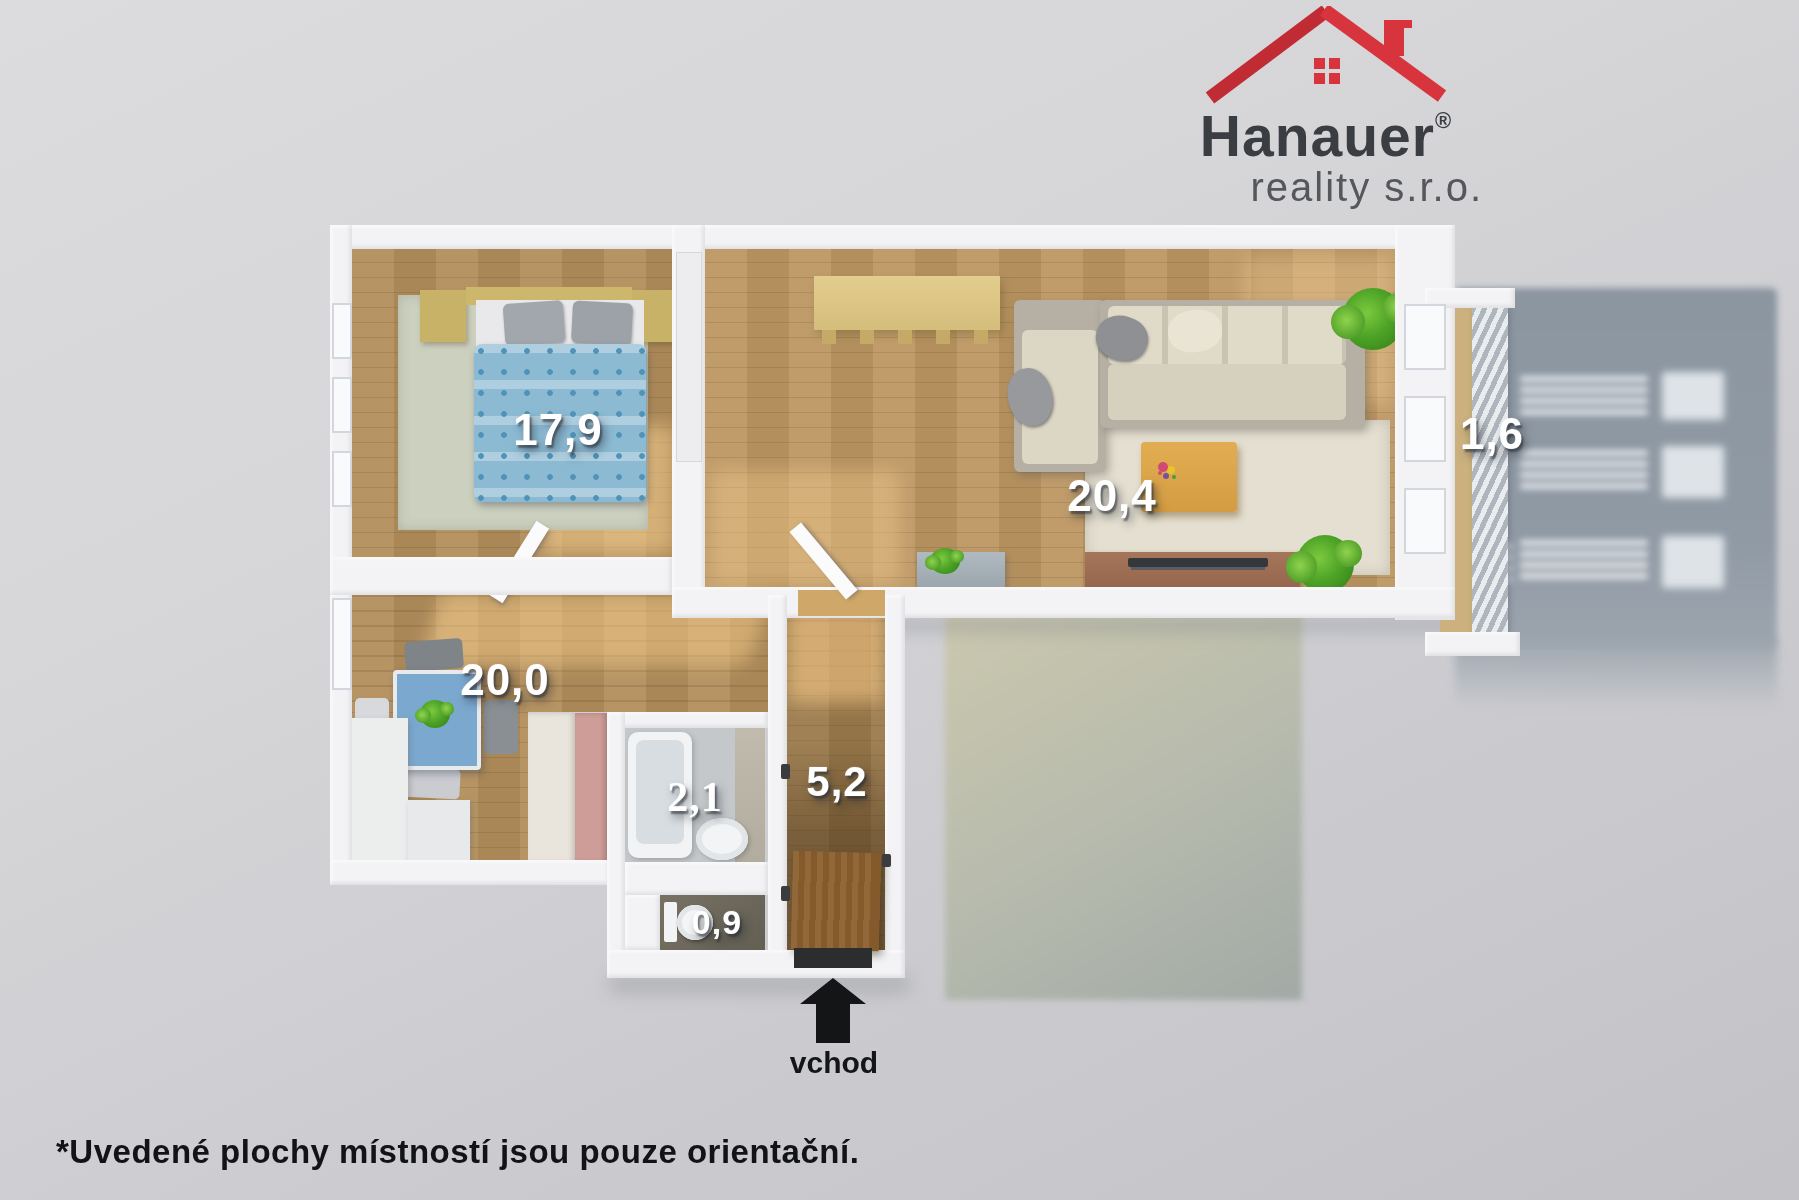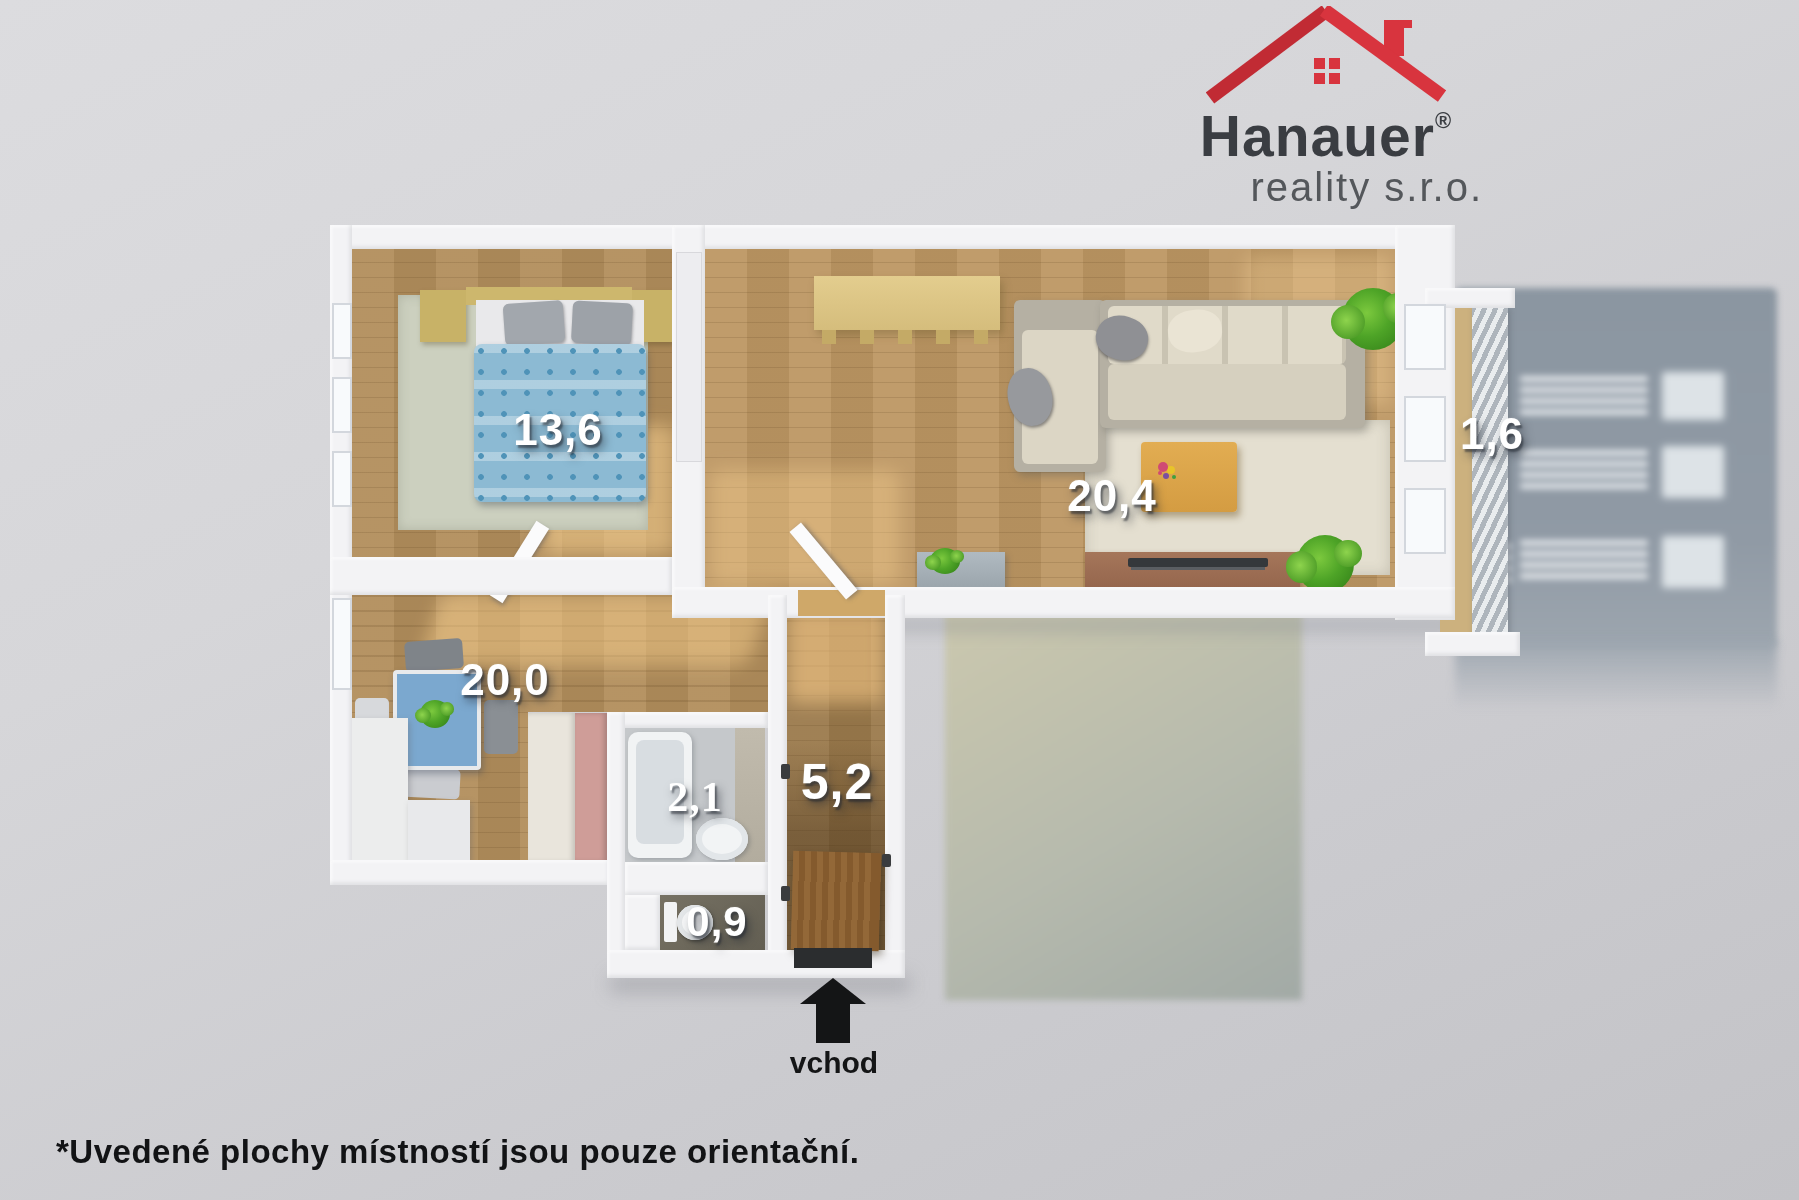--- a/index.html
+++ b/index.html
@@ -165,27 +165,27 @@
   <div class="furn" style="left:882px;top:854px;width:9px;height:13px;background:#3a3c3e;border-radius:2px;"></div>
 
   <div class="win" style="left:332px;top:303px;width:20px;height:56px;"></div>
   <div class="win" style="left:332px;top:377px;width:20px;height:56px;"></div>
   <div class="win" style="left:332px;top:451px;width:20px;height:56px;"></div>
   <div class="win" style="left:332px;top:598px;width:20px;height:92px;"></div>
   <div class="win" style="left:1404px;top:304px;width:42px;height:66px;"></div>
   <div class="win" style="left:1404px;top:396px;width:42px;height:66px;"></div>
   <div class="win" style="left:1404px;top:488px;width:42px;height:66px;"></div>
 
-  <div class="room-label" style="left:558px;top:430px;">13,6</div>
+  <div class="room-label" style="left:558px;top:430px;">17,9</div>
   <div class="room-label" style="left:1112px;top:496px;">20,4</div>
   <div class="room-label" style="left:1492px;top:434px;">1,6</div>
   <div class="room-label" style="left:505px;top:680px;">20,0</div>
   <div class="room-label" style="left:695px;top:797px;font-size:42px;font-family:Liberation Serif, serif;">2,1</div>
-  <div class="room-label" style="left:837px;top:782px;font-size:50px;">5,2</div>
-  <div class="room-label" style="left:717px;top:922px;font-size:42px;">0,9</div>
+  <div class="room-label" style="left:837px;top:782px;font-size:42px;">5,2</div>
+  <div class="room-label" style="left:717px;top:922px;font-size:34px;">0,9</div>
 
   <div class="abs" style="left:800px;top:978px;width:0;height:0;border-left:33px solid transparent;border-right:33px solid transparent;border-bottom:26px solid #141516;"></div>
   <div class="abs" style="left:816px;top:1003px;width:34px;height:40px;background:#141516;"></div>
   <div id="vchod-label" style="left:834px;top:1046px;">vchod</div>
 
   <div id="logo">
     <svg width="240" height="100" viewBox="0 0 240 100" style="display:block;margin:0 auto;">
       <rect x="178" y="14" width="20" height="36" fill="#d8343e"></rect>
       <rect x="198" y="14" width="8" height="8" fill="#d8343e"></rect>
       <path d="M4 92 L120 5" stroke="#c12b34" stroke-width="14" fill="none"></path>

